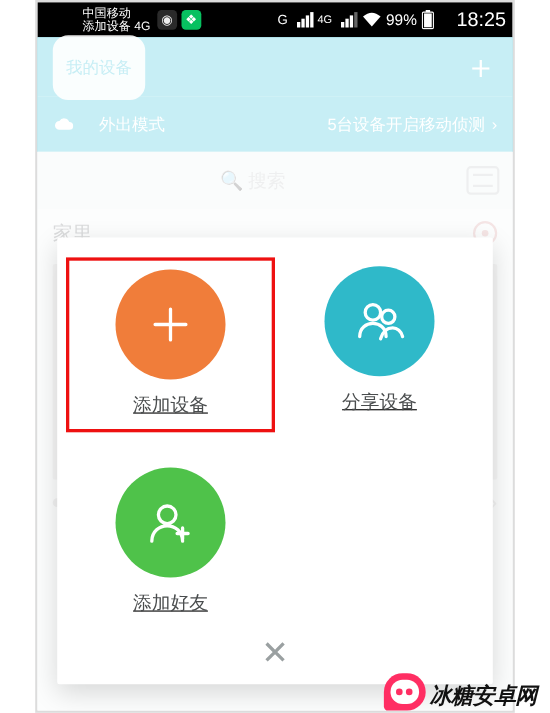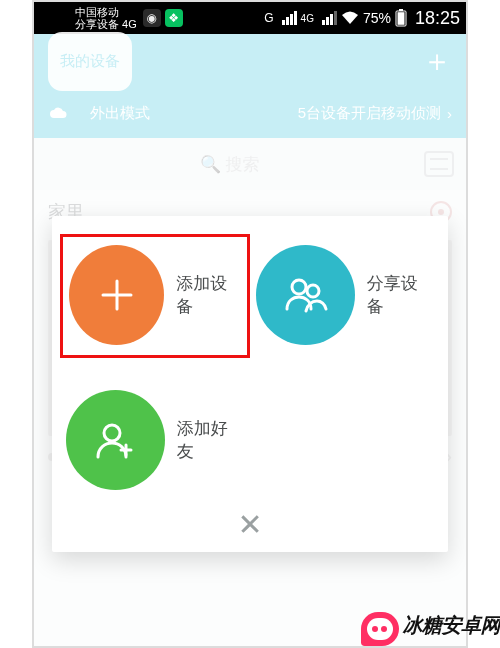--- a/index.html
+++ b/index.html
@@ -14,21 +14,21 @@
   .statusbar .carriers span { white-space: nowrap; padding-left: 35px; }
   .statusbar .apps { display: flex; gap: 4px; margin-left: 6px; }
   .statusbar .apps .app-ico { width: 18px; height: 18px; border-radius: 4px; display:flex; align-items:center; justify-content:center; font-size:12px; }
   .statusbar .spacer { flex: 1; }
   .statusbar .right { display: flex; align-items: center; gap: 4px; font-size: 14px; }
   .sigbars, .sigbars2 { display:flex; align-items:flex-end; gap:1px; margin-left:4px; }
   .sigbars i, .sigbars2 i { width:3px; background:#fff; display:block; }
   .sigbars i:nth-child(1){height:5px}.sigbars i:nth-child(2){height:8px}.sigbars i:nth-child(3){height:11px}.sigbars i:nth-child(4){height:14px}
   .sigbars2 i:nth-child(1){height:5px}.sigbars2 i:nth-child(2){height:8px}.sigbars2 i:nth-child(3){height:11px}.sigbars2 i:nth-child(4){height:14px;background:#666}
   .statusbar .batt { font-size:14px; }
-  .statusbar .clock { font-size:18px; margin-left:4px; }
+  .statusbar .clock { font-size:18px; margin-left:16px; }
 
   
   .app-bg { position: relative; height: calc(100% - 32px); background: #f3f6f7; }
   .overlay { position:absolute; inset:0; background: rgba(255,255,255,0.72); z-index:2; }
 
   .app-header { height: 54px; background: #36c2d9; display:flex; align-items:center; padding:0 14px; justify-content:space-between; }
   .pill { background: rgba(255,255,255,0.9); color:#36c2d9; border-radius: 14px; padding:20px 12px; font-size:15px; }
   .plus-top { color:#fff; font-size:30px; font-weight:300; }
 
   .sub-header { height: 50px; background: #36c2d9; display:flex; align-items:center; padding:0 14px; justify-content:space-between; color:#fff; font-size:15px; }
@@ -47,47 +47,47 @@
   
   .camcard { margin: 6px 14px; height: 196px; background:#ddd; border-radius:2px; position:relative; }
   .camcard .ts { position:absolute; right:10px; top:6px; color:#fff; font-size:13px; text-shadow:0 0 4px #000; opacity:.4;}
   .camcaption { margin: 8px 14px 0; display:flex; align-items:center; gap:10px; color:#9a9d9e; font-size:15px;}
   .camcaption .dot{width:8px;height:8px;border-radius:50%;background:#cfcfcf;}
   .camcaption .chev{margin-left:auto;color:#cfcfcf;font-size:22px;}
 
   
   .modal { position:absolute; z-index:3; left:18px; right:18px; top:182px; background:#fff; border-radius:2px; box-shadow:0 8px 24px rgba(0,0,0,0.15); padding: 18px 8px 8px; }
   .tiles { display:grid; grid-template-columns:1fr 1fr; row-gap: 24px; }
-  .tile { display:flex; align-items:center; gap:12px; padding:8px 6px 10px; position:relative; }
+  .tile { display:flex; flex-direction:column; align-items:center; gap:12px; padding:8px 6px 10px; position:relative;text-decoration:underline; }
   .circle { width:100px; height:100px; border-radius:50%; display:flex; align-items:center; justify-content:center; color:#fff; }
   .label { font-size:17px; color:#4a4d4e; }
   .hl { border:3px solid #e11; }
 
   .close-row { display:flex; justify-content:center; padding:10px 0 0; }
   .close-x { width:34px; height:34px; color:#9aa0a1; font-size:30px; line-height:30px; text-align:center; }
 
   
-  .watermark { position:absolute; right:0; bottom:2px; display:flex; align-items:flex-start; gap:4px; z-index:10; }
+  .watermark { position:absolute; right:12px; bottom:2px; display:flex; align-items:flex-end; gap:4px; z-index:10; }
   .wm-bubble { width:38px;height:34px; position:relative; }
   .wm-bubble .outer{position:absolute;inset:0;border-radius:18px 18px 18px 4px;background:#ff2e63;}
   .wm-bubble .inner{position:absolute;left:6px;top:6px;right:6px;bottom:6px;background:#fff;border-radius:12px;display:flex;align-items:center;justify-content:center;gap:3px;}
   .wm-bubble .eye{width:6px;height:6px;background:#ff2e63;border-radius:50%;}
   .wm-text { font-size:20px; font-weight:700; font-style:italic; color:#111; white-space:nowrap; letter-spacing:-0.5px;}
 
   svg { display:block; }
 </style>
 </head>
 <body>
 
 <div class="frame">
 
   <div class="statusbar">
     <div class="carriers">
       <span>中国移动</span>
-      <span>分享设备 4G</span>
+      <span>添加设备 4G</span>
     </div>
     <div class="apps">
       <span class="app-ico" style="background:#2a2a2a;color:#efefef">◉</span>
       <span class="app-ico" style="background:#07c160;color:#fff">❖</span>
     </div>
     <div class="spacer"></div>
     <div class="right">
       <span style="font-size:12px">G</span>
       <span class="sigbars">
           <i></i>
@@ -100,21 +100,21 @@
           <i></i>
           <i></i>
           <i></i>
           <i></i>
         </span>
       <span>
         <svg width="18" height="14" viewBox="0 0 18 14">
             <path d="M9 13 L1 4 Q9 -3 17 4 Z" fill="#fff"></path>
           </svg>
       </span>
-      <span class="batt">75%</span>
+      <span class="batt">99%</span>
       <span>
         <svg width="12" height="18" viewBox="0 0 12 18">
             <rect x="4" y="0" width="4" height="2" fill="#fff"></rect>
             <rect x="1" y="2" width="10" height="15" rx="1" fill="none" stroke="#fff"></rect>
             <rect x="2.5" y="3.2" width="7" height="12.6" fill="#fff"></rect>
           </svg>
       </span>
       <span class="clock">18:25</span>
     </div>
   </div>

